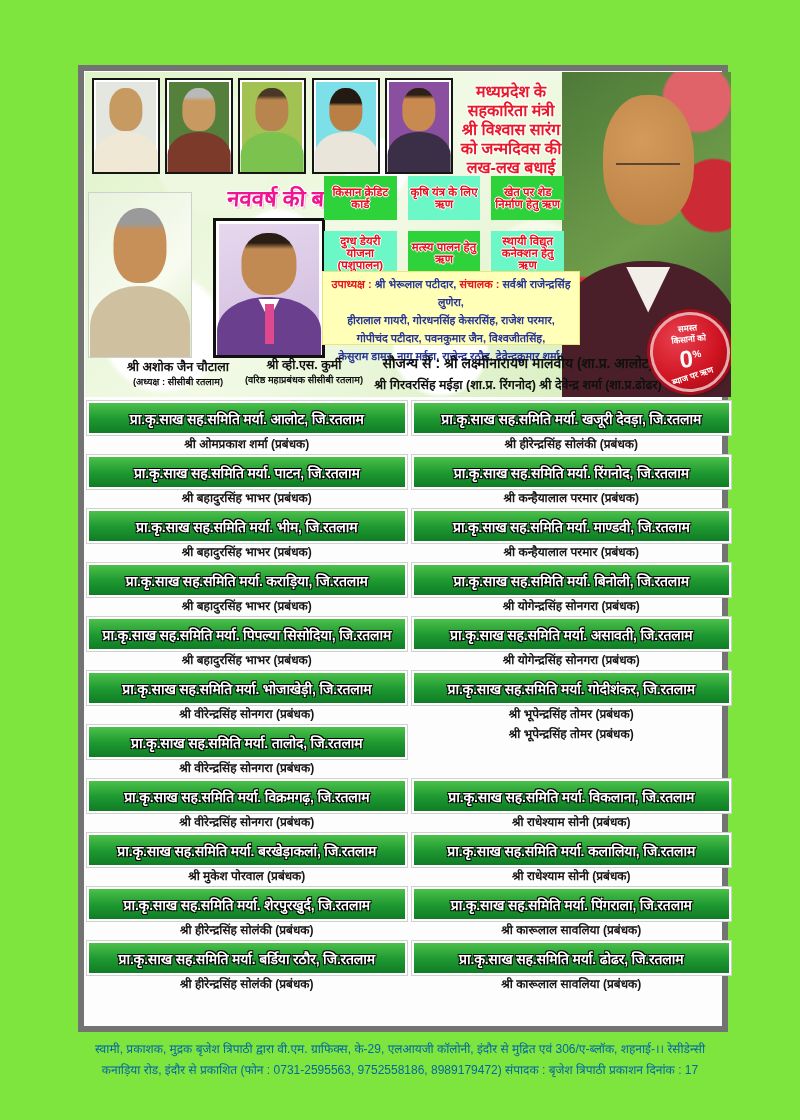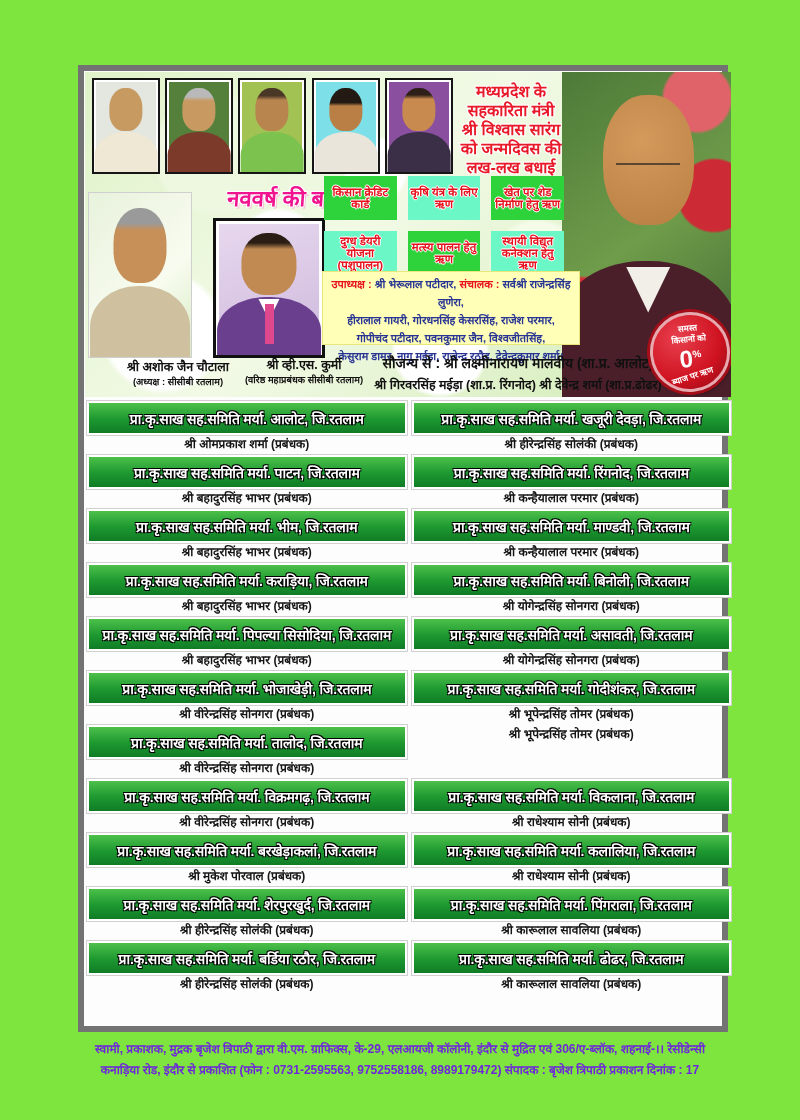--- a/index.html
+++ b/index.html
@@ -110,21 +110,21 @@
     display:grid;grid-template-columns:1fr 1fr;column-gap:5px;row-gap:0;}
   .cell{margin-bottom:1px;}
   .gbar{height:30px;display:flex;align-items:center;justify-content:center;
     background:linear-gradient(180deg,#4cc04a 0%,#1d9830 55%,#107c26 100%);
     border:2px solid #ffffff;outline:1px solid #d0d0d0;
     color:#fff;font-weight:900;font-size:14px;letter-spacing:-0.2px;white-space:nowrap;overflow:hidden;
     text-shadow:-1px -1px 0 #000,1px -1px 0 #000,-1px 1px 0 #000,1px 1px 0 #000;}
   .mgr{height:19px;line-height:19px;text-align:center;color:#151515;font-weight:700;font-size:12px;}
   
   .footer{position:absolute;left:20px;top:1039px;width:760px;text-align:center;
-    color:#6d28d9;font-weight:700;font-size:12px;line-height:21px;}
+    color:#0369a1;font-weight:400;font-size:12px;line-height:21px;}
 </style>
 </head>
 <body>
 
 <div class="poster">
 
   <div class="banner">
 
     <div class="photo small-photo p1"></div>
     <div class="photo small-photo p2"></div>

